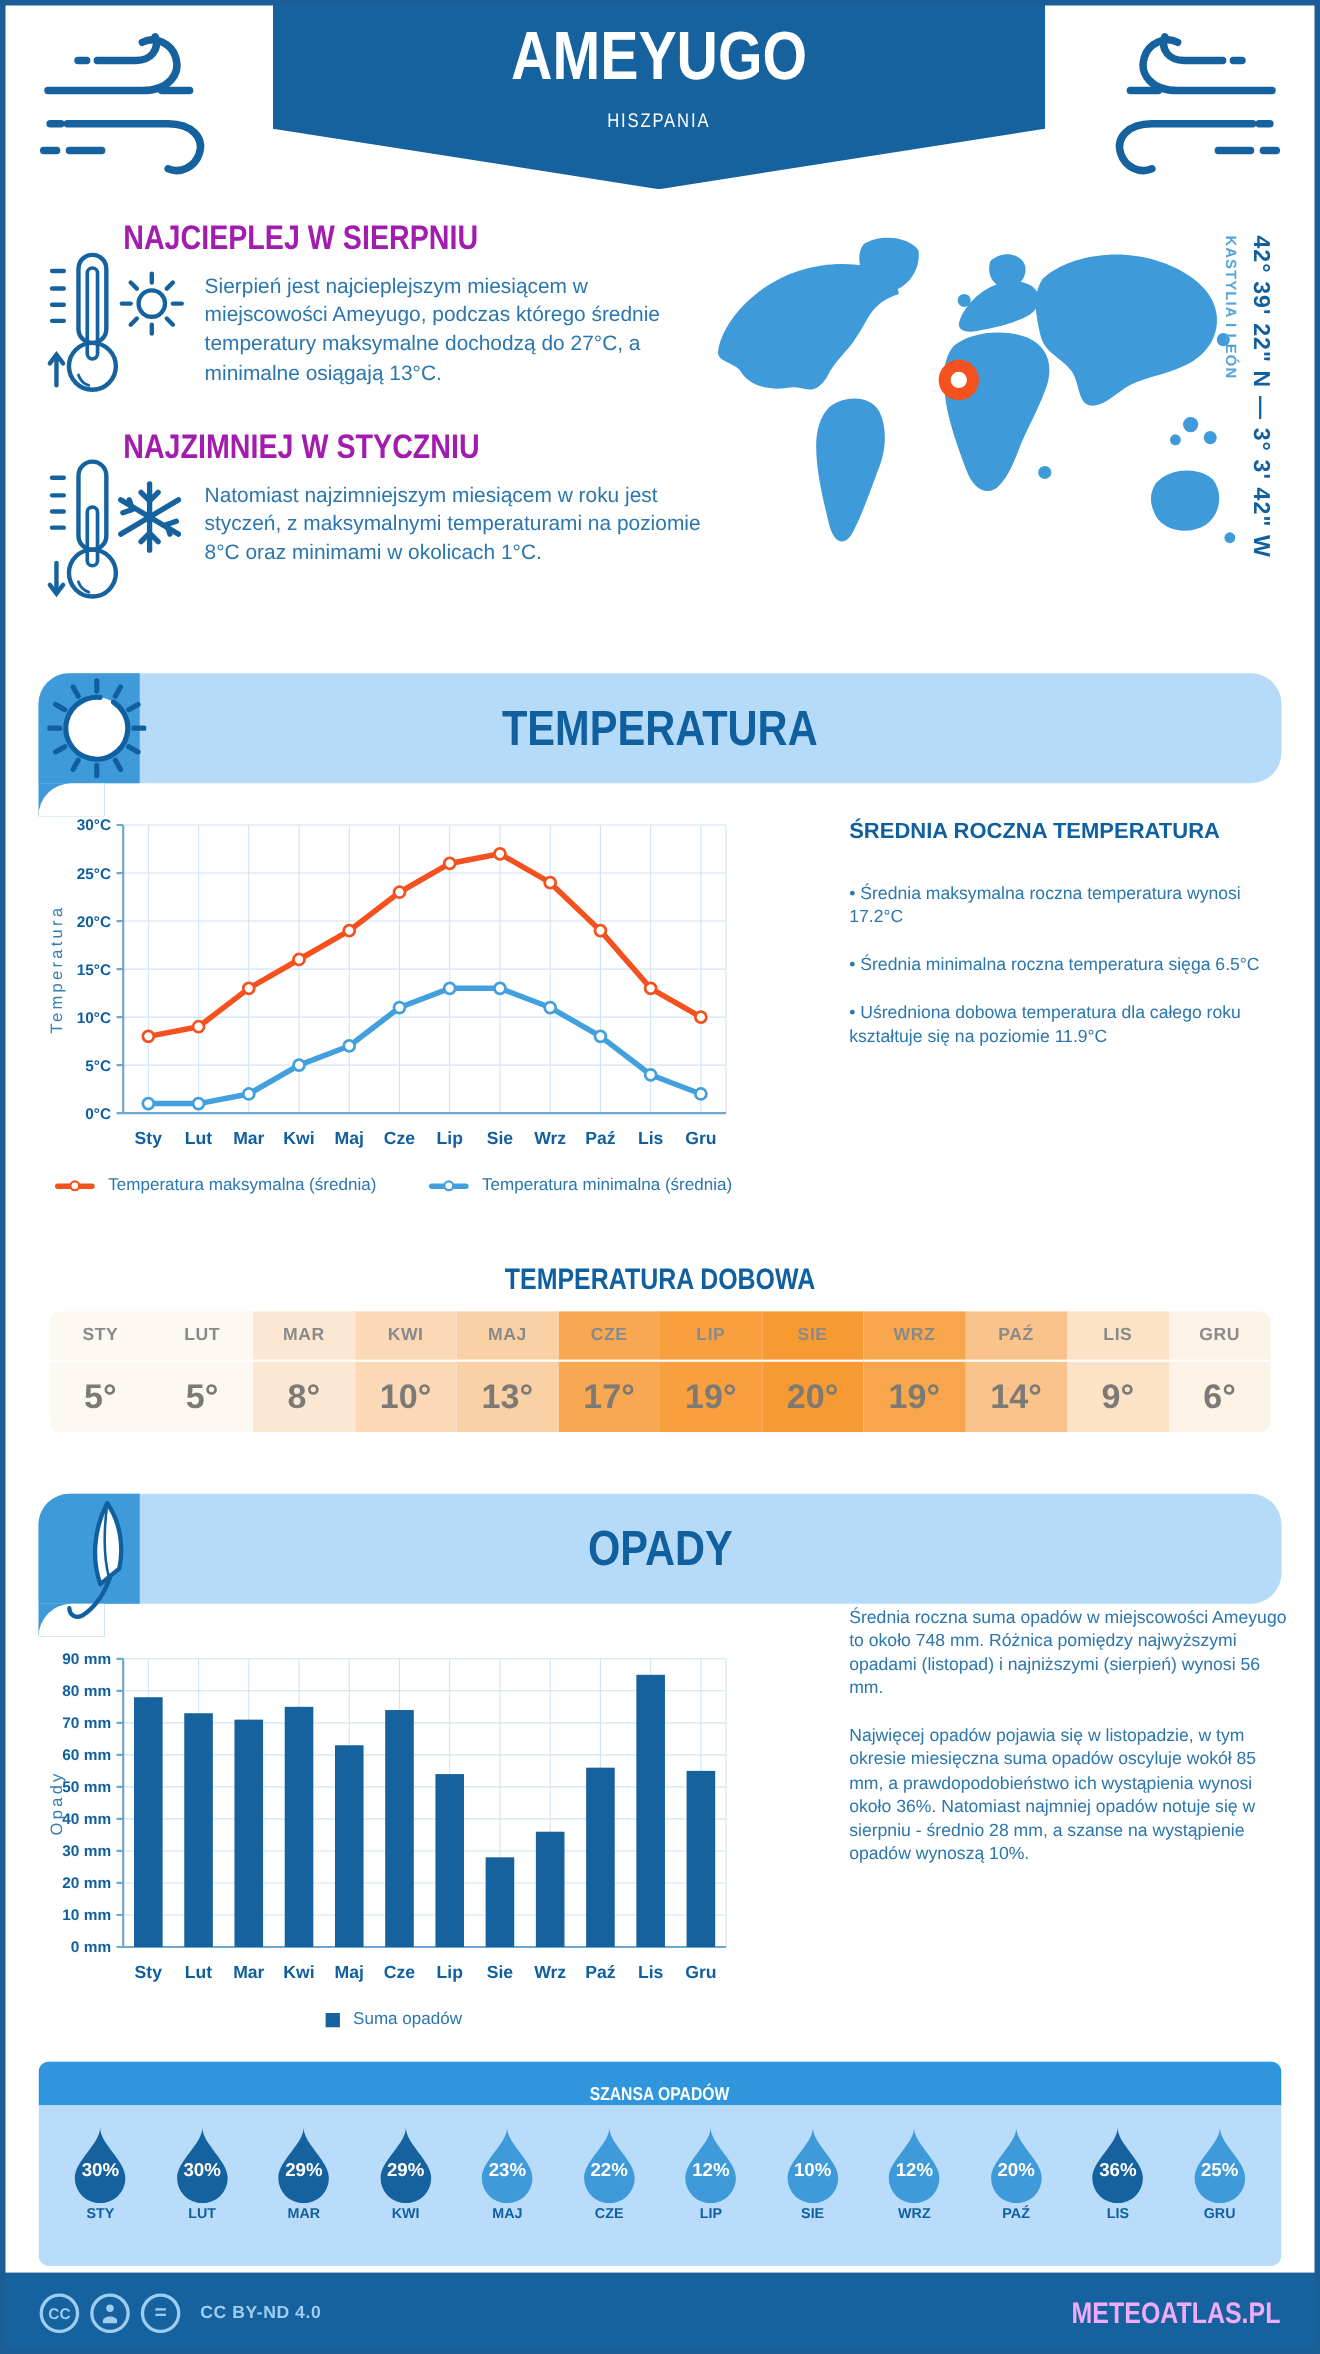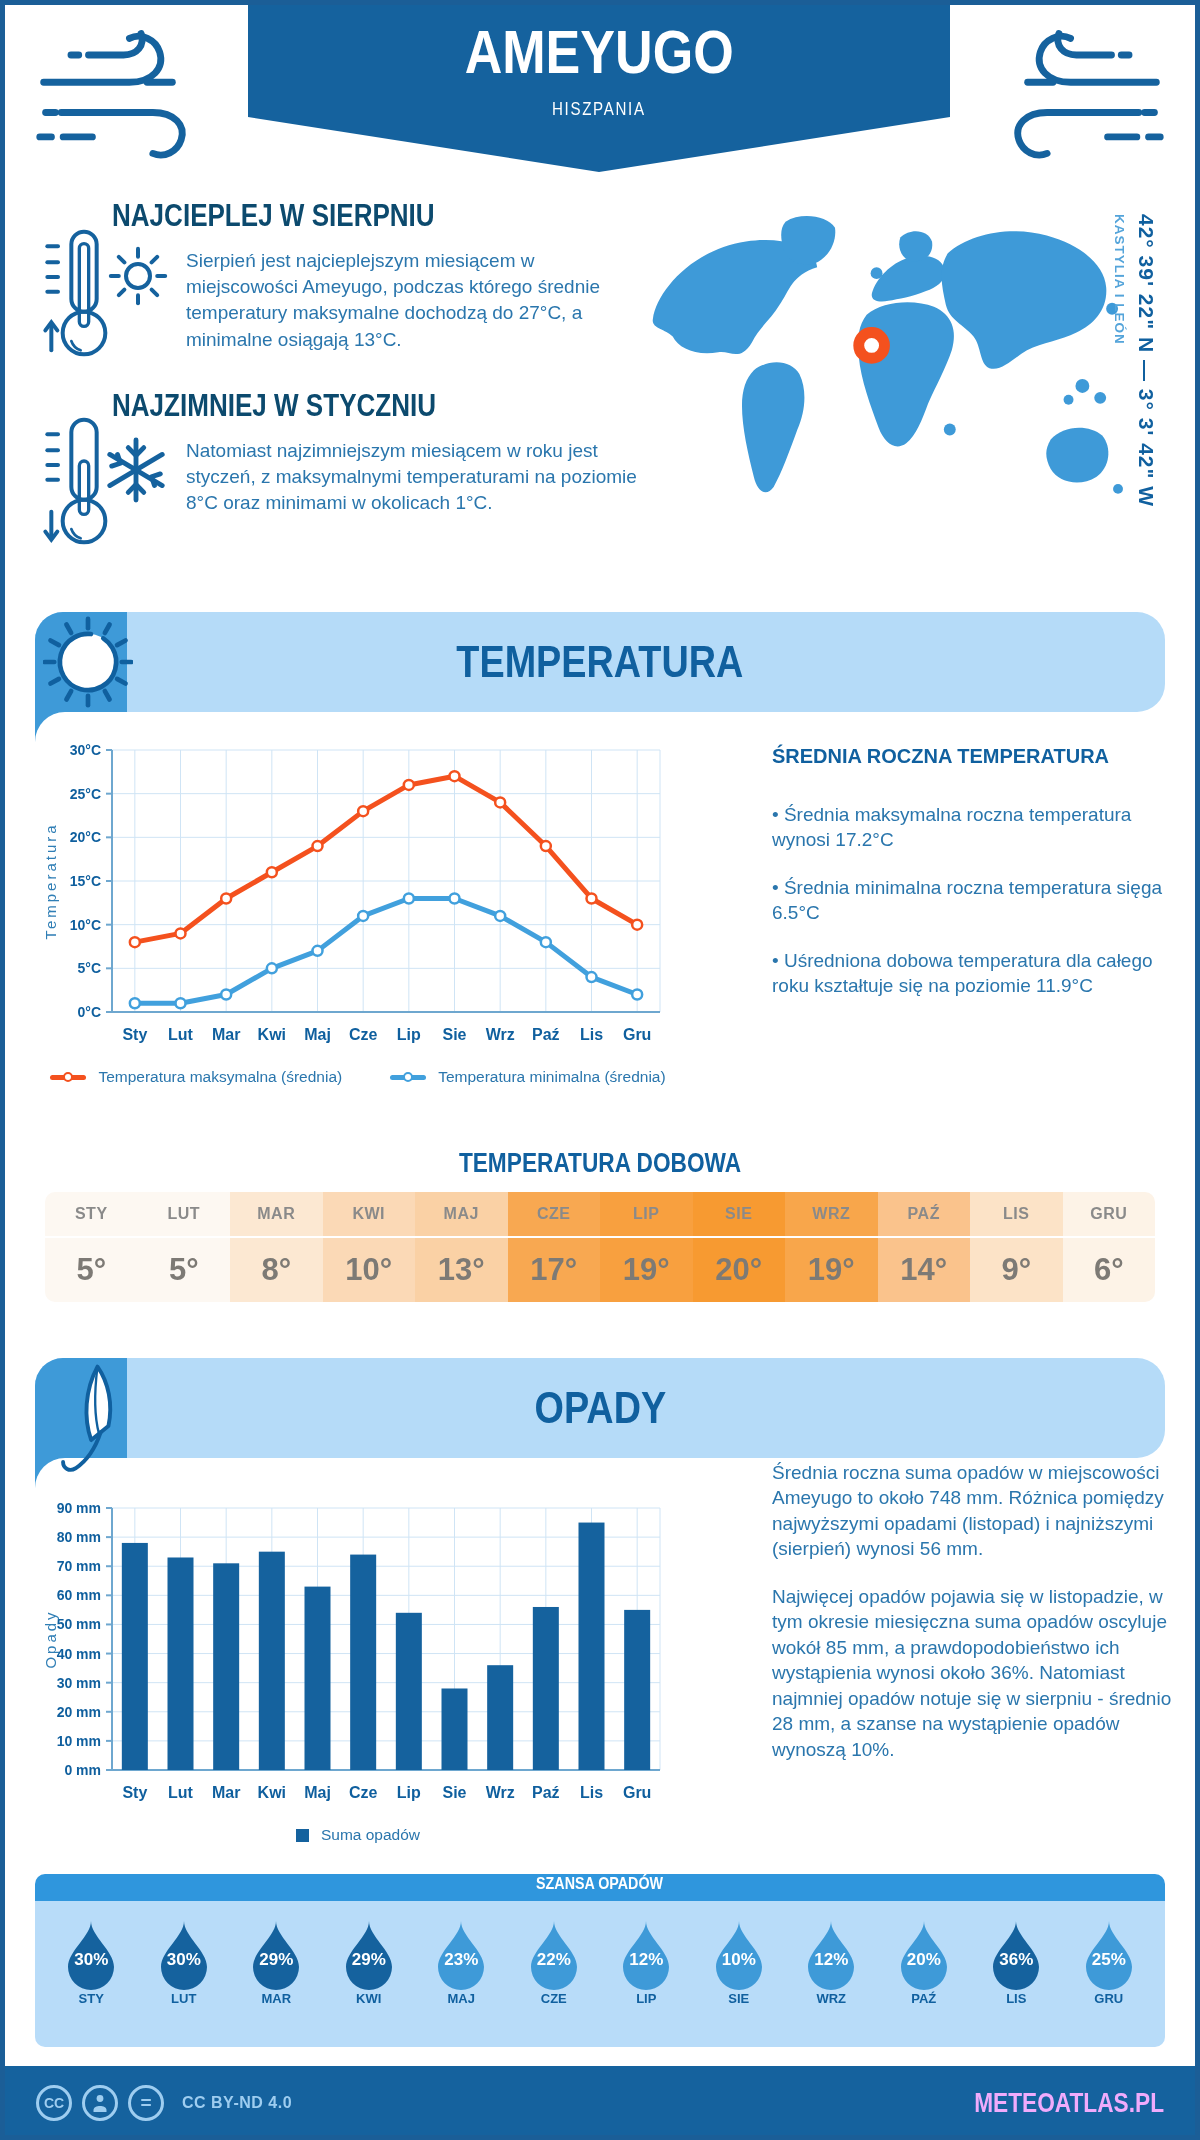--- a/index.html
+++ b/index.html
@@ -14,21 +14,21 @@
   .banner-main{position:absolute;left:248px;top:0;width:702px;height:172px;background:#15629e;
     clip-path:polygon(0 0,100% 0,100% 68%,50% 100%,0 68%);
     display:flex;flex-direction:column;align-items:center;color:#fff;z-index:5;}
   .banner-title{font-size:62px;font-weight:bold;margin-top:16px;white-space:nowrap;}
   .banner-sub{font-size:18px;letter-spacing:2px;margin-top:12px;}
   .wind{position:absolute;top:18px;width:195px;height:150px;}
   .wind.left{left:30px;}
   .wind.right{right:30px;transform:scaleX(-1);}
 
   
-  .hl-heading{position:absolute;font-size:31px;font-weight:bold;color:#0c4a6e;white-space:nowrap;z-index:2;}
+  .hl-heading{position:absolute;font-size:31px;font-weight:bold;color:#a21caf;white-space:nowrap;z-index:2;}
   .hl-text{position:absolute;font-size:19px;line-height:1.38;color:#2a76ad;}
 
   
   .map{position:absolute;left:635px;top:192px;width:495px;height:380px;}
   .coords{position:absolute;left:1112px;top:214px;height:400px;display:flex;flex-direction:row;gap:7px;align-items:flex-start;}
   .coord-region{writing-mode:vertical-rl;font-size:13.5px;color:#54a4da;letter-spacing:1px;font-weight:bold;}
   .coord-main{writing-mode:vertical-rl;font-weight:bold;font-size:21px;color:#10609f;letter-spacing:1px;white-space:nowrap;}
 
   
   .section-banner{position:absolute;width:1130px;height:100px;background:#b5dbf8;
@@ -46,34 +46,34 @@
   .lg-item{display:flex;align-items:center;gap:12px;}
   .lg-line{position:relative;width:36px;height:5px;border-radius:3px;}
   .lg-dot{position:absolute;left:50%;top:50%;transform:translate(-50%,-50%);width:6px;height:6px;background:#fff;
     border:2px solid #000;border-radius:50%;}
   .lg-sq{width:13px;height:13px;}
   .lg-label{font-size:15.5px;color:#2a76ad;}
 
   
   .stats{position:absolute;width:395px;}
   .stats-h{font-size:20px;font-weight:bold;color:#10609f;margin:0 0 34px 0;}
-  .stats-p{font-size:19px;color:#2a76ad;line-height:1.34;margin:0 0 22px 0;}
+  .stats-p{font-size:16px;color:#2a76ad;line-height:1.34;margin:0 0 22px 0;}
   .stats-p.tight{margin:0 0 8px 0;}
 
   
   .daily-title{position:absolute;left:0;top:1148px;width:1200px;text-align:center;font-size:27px;font-weight:bold;color:#10609f;}
   .daily-table{position:absolute;left:45px;top:1192px;width:1110px;height:110px;display:flex;border-radius:10px;overflow:hidden;}
   .dt-col{flex:1;display:flex;flex-direction:column;}
   .dt-m{height:44px;display:flex;align-items:center;justify-content:center;font-size:16px;font-weight:bold;color:#8a8a8a;
     border-bottom:2px solid #fff;letter-spacing:.5px;}
   .dt-v{flex:1;display:flex;align-items:center;justify-content:center;font-size:31px;font-weight:bold;color:#7d7a75;}
 
   
   .szansa{position:absolute;left:35px;top:1874px;width:1130px;border-radius:10px;overflow:hidden;}
-  .sz-head{height:27px;background:#2f96dd;display:flex;align-items:flex-start;justify-content:center;color:#fff;
+  .sz-head{height:40px;background:#2f96dd;display:flex;align-items:flex-end;justify-content:center;color:#fff;
     font-weight:bold;font-size:17px;}
   .sz-body{height:122px;background:#b8dcf9;display:flex;padding:12px 10px;}
   .sz-cell{flex:1;position:relative;display:flex;flex-direction:column;align-items:center;}
   .sz-drop{margin-top:7px;}
   .sz-val{position:absolute;top:37px;left:0;right:0;text-align:center;color:#fff;font-weight:bold;font-size:17px;}
   .sz-m{margin-top:1px;font-size:13px;font-weight:bold;color:#10609f;}
 
   
   .footer{position:absolute;left:0;top:2066px;width:1200px;height:74px;background:#15629e;display:flex;
     align-items:center;justify-content:space-between;padding:0 36px;box-sizing:border-box;z-index:55;}

